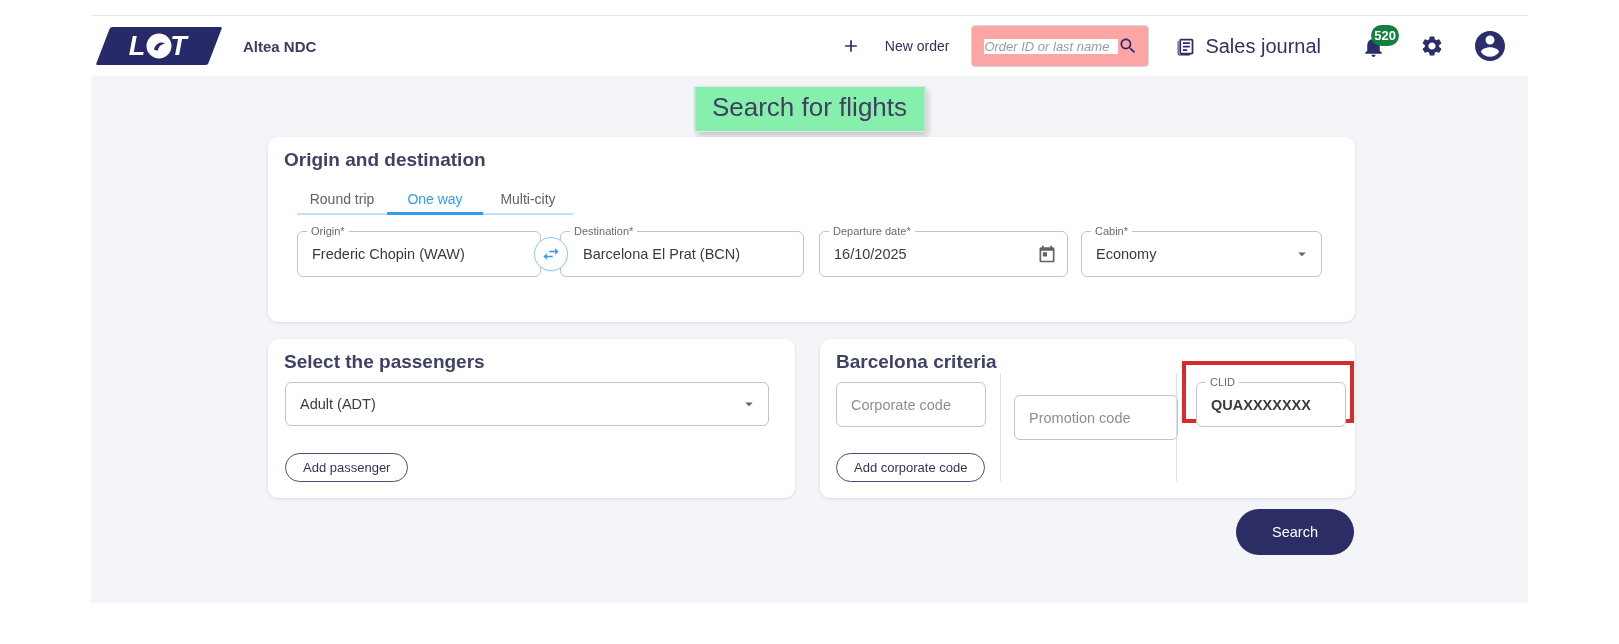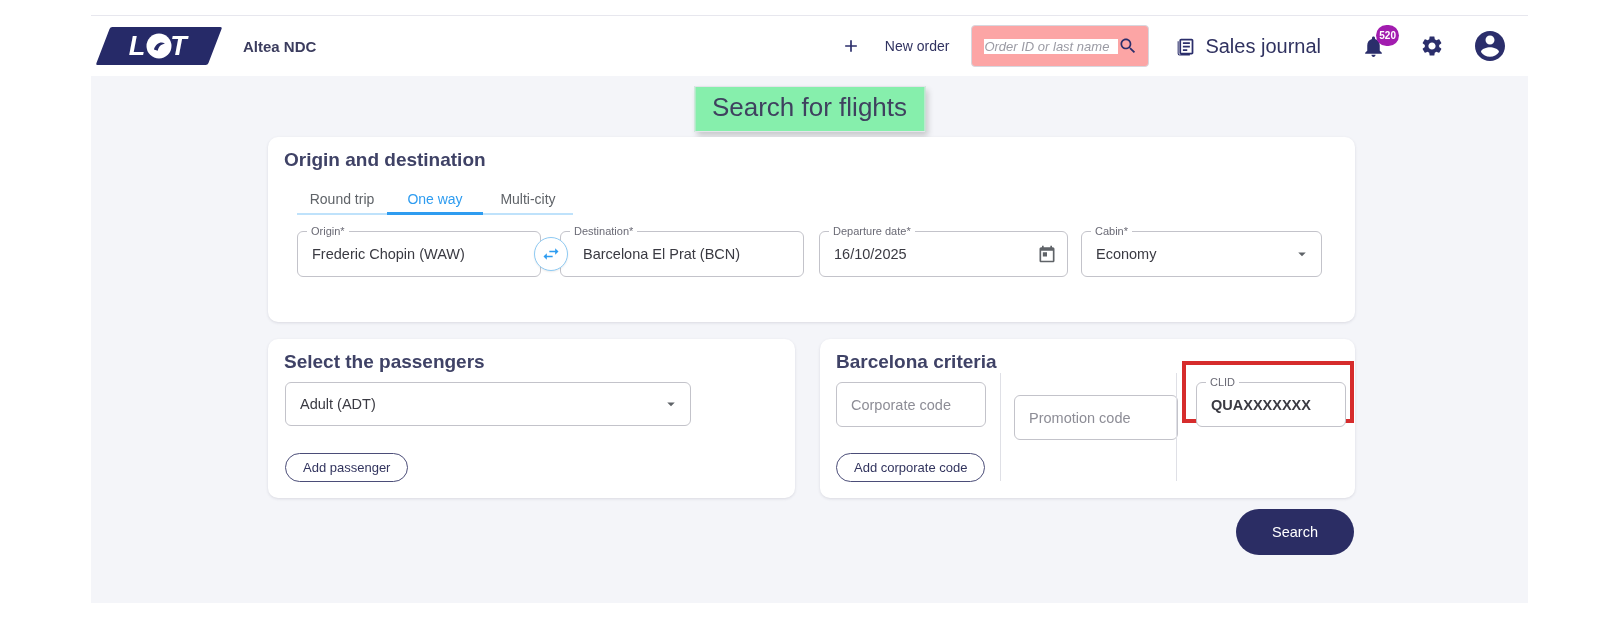--- a/index.html
+++ b/index.html
@@ -23,21 +23,21 @@
                font-size:14px; margin-right:22px; }
   .order-search { display:flex; align-items:center; width:178px; height:42px; border:1px solid #d7d7de;
                   border-radius:4px; background:#fca5a5; padding:0 10px 0 12px; margin-right:26px; }
   .order-search input { border:none; outline:none; flex:1; min-width:0; font-size:13px;
                         font-family:inherit; color:#3a3a46; }
   .order-search input::placeholder { font-style:italic; color:#9b9ba4; }
   .sales-journal { display:flex; align-items:center; gap:9px; cursor:pointer; color:#303260;
                    font-size:20px; margin-right:40px; }
   .bell-wrap { position:relative; margin-right:34px; cursor:pointer; }
   .badge { position:absolute; top:-9px; right:-13px; min-width:21px; height:21px; border-radius:11px;
-           background:#a21caf; color:#fff; font-size:10px; font-weight:700;
+           background:#15803d; color:#fff; font-size:13px; font-weight:700;
            display:flex; align-items:center; justify-content:center; padding:0 3px; }
   .gear-wrap { margin-right:28px; cursor:pointer; display:flex; }
   .avatar { width:36px; height:36px; cursor:pointer; display:flex; }
 
   
   .main { position:relative; height:527px; background:#f4f5f9; }
 
   .page-title { position:absolute; left:50%; top:10px; transform:translateX(-50%);
                 background:#86efac; border:1px solid #e4e4ea; box-shadow:3px 4px 6px rgba(0,0,0,.18);
                 padding:5px 17px 8px; font-size:26px; color:#3f415f; white-space:nowrap; }
@@ -202,21 +202,21 @@
           <svg width="18" height="18" viewBox="0 0 24 24">
               <path fill="#5f6368" d="M7 10l5 5 5-5z"></path>
             </svg>
         </span>
       </div>
     </div>
 
     <div class="card" style="left:177px; top:263px; width:527px; height:159px;">
       <div class="card-heading">Select the passengers</div>
 
-      <div class="ofield selectbox" style="left:17px; top:43px; width:406px; height:44px;">
+      <div class="ofield selectbox" style="left:17px; top:43px; width:484px; height:44px;">
         <span class="fvalue">Adult (ADT)</span>
         <span class="ficon">
           <svg width="18" height="18" viewBox="0 0 24 24">
               <path fill="#5f6368" d="M7 10l5 5 5-5z"></path>
             </svg>
         </span>
       </div>
 
       <button class="pill-btn" style="left:17px; top:114px;">Add passenger</button>
     </div>

